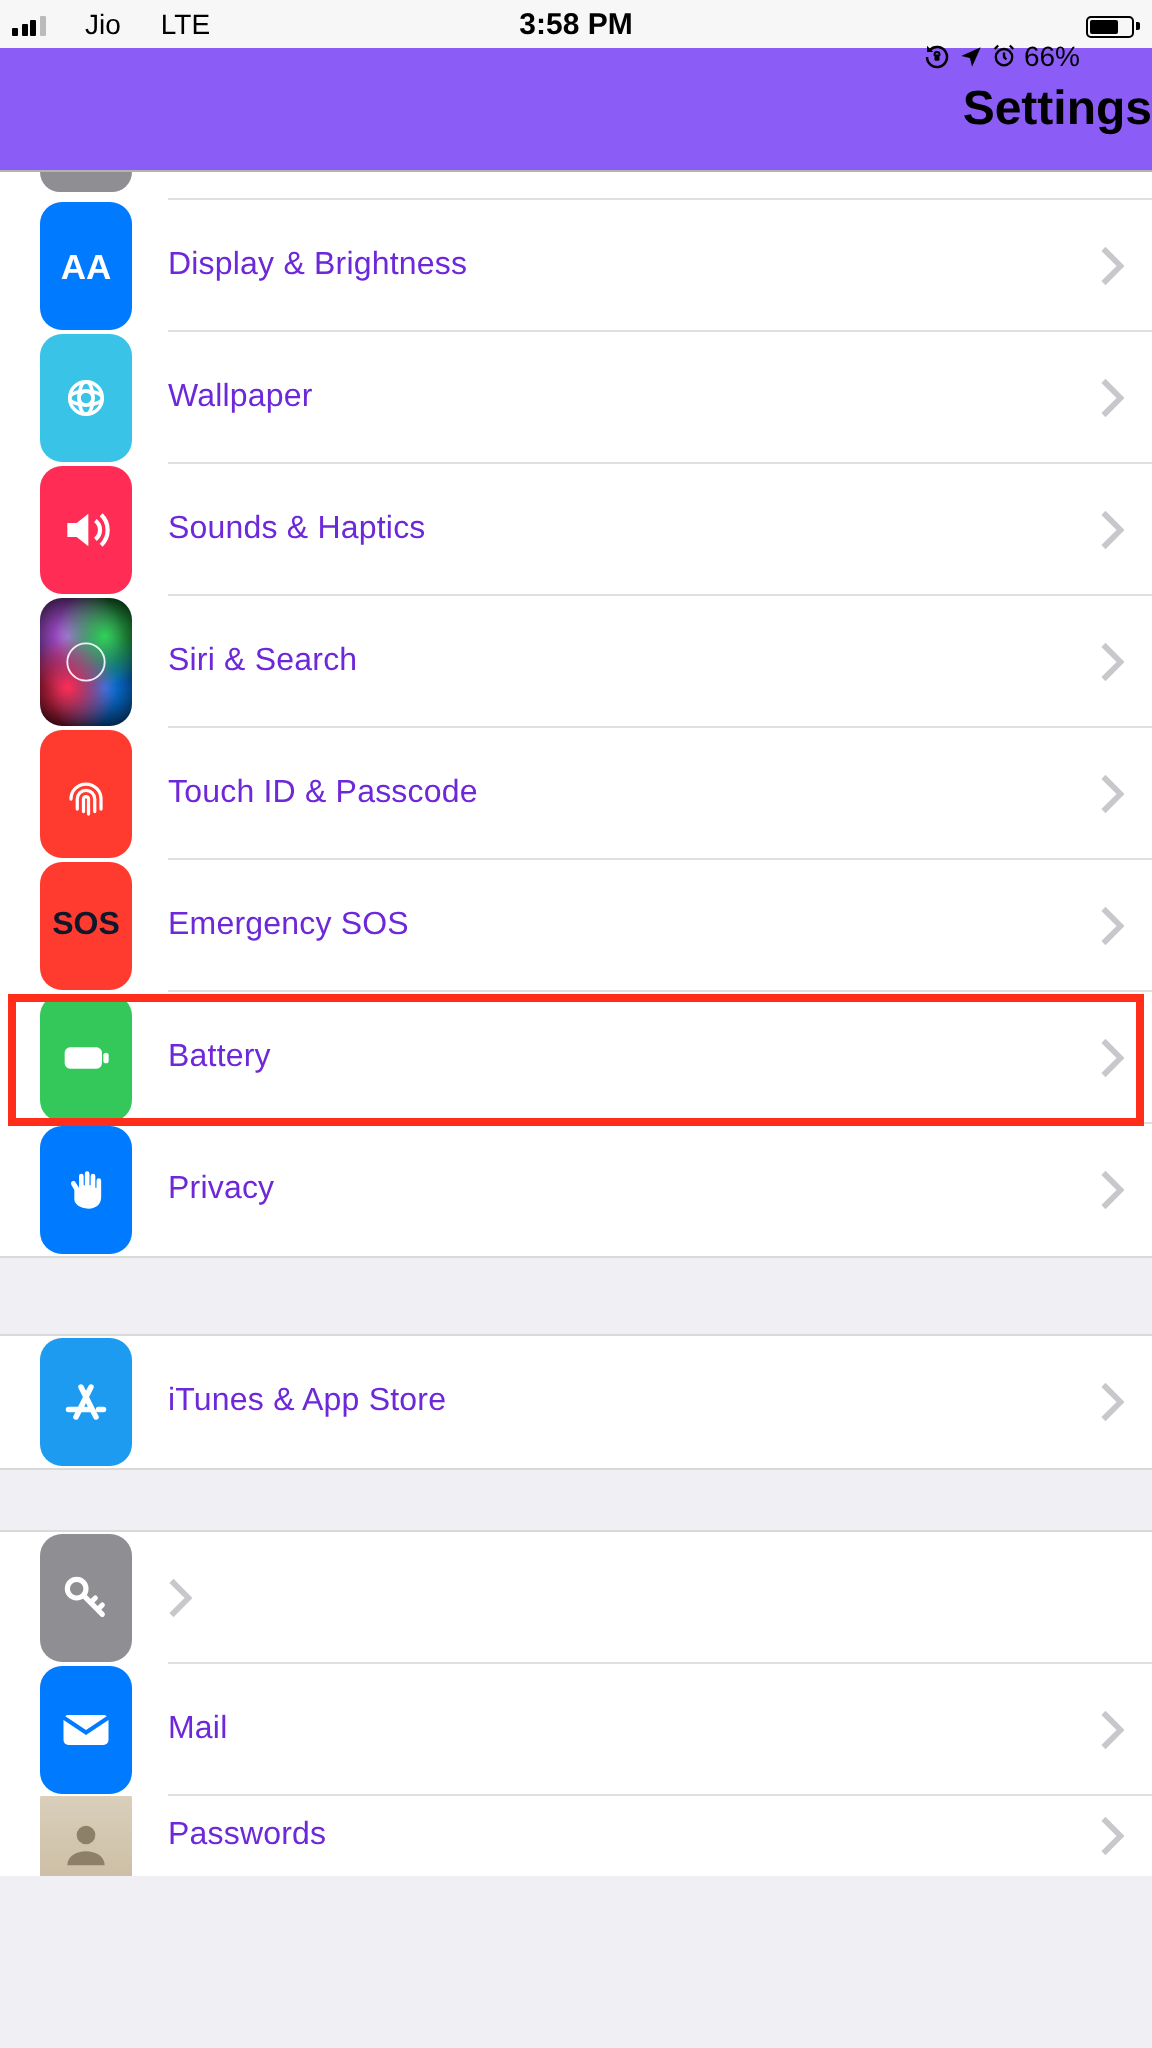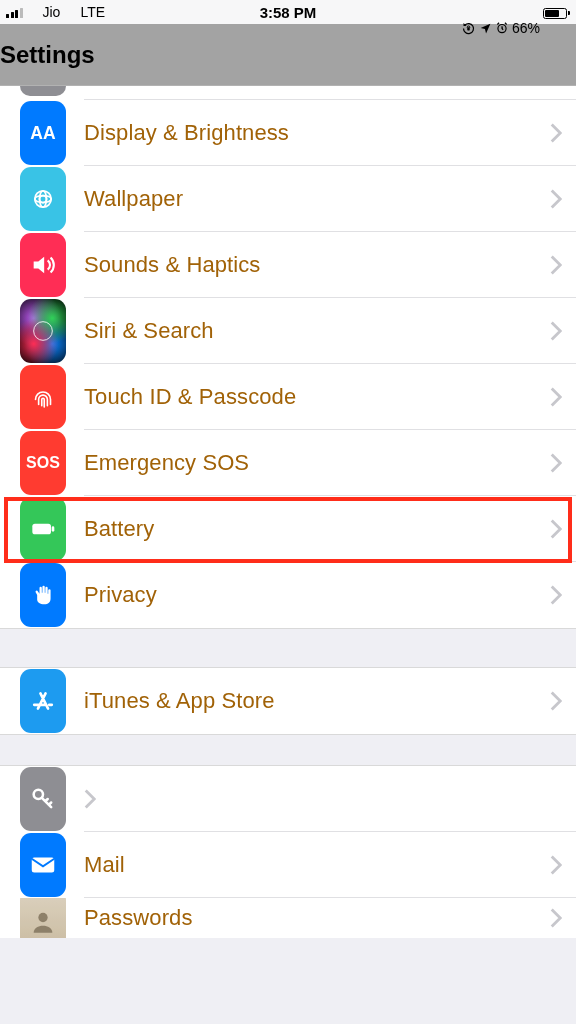--- a/index.html
+++ b/index.html
@@ -33,43 +33,43 @@
 .sig-bars span:nth-child(4){height:10px;background:#bbb}
 .carrier { font-size: 14px; }
 .net { font-size: 14px; }
 .clock { font-weight: 700; font-size: 15px; position:absolute; left:50%; transform:translateX(-50%);}
 .lock-rot, .loc-arrow, .alarm, .batt-pct, .batt-icon { display:inline-flex; align-items:center;margin-top:32px; }
 .batt-body { width: 24px; height: 11px; border: 1px solid #000; border-radius: 2.5px; position: relative; display:inline-block; vertical-align:middle;}
 .batt-fill { position:absolute; left:1px; top:1px; bottom:1px; width: 62%; background:#000; border-radius:1px;}
 .batt-cap { width:2px; height:4px; background:#000; border-radius:0 1px 1px 0; display:inline-block; vertical-align:middle; margin-left:1px;}
 .nav-bar {
   height: 62px;
-  background: #a3a3a3;
+  background: #8b5cf6;
   border-bottom: 0.5px solid #b2b2b2;
-  display:flex; align-items:center; justify-content:flex-start;
+  display:flex; align-items:center; justify-content:flex-end;
 }
 .nav-title { font-size: 24px; font-weight: 700; color:#000; }
 .list { background:#efeff4; }
 .group { background:#fff; border-top: 0.5px solid #d9d9d9; border-bottom: 0.5px solid #d9d9d9; }
 .group.first { border-top:none; }
 .row {
   display:flex; align-items:center;
   min-height: 66px;
   padding-left: 84px;
   padding-right: 14px;
   position:relative;
 }
 .row .icon {
   position:absolute;
   left: 20px; top: 50%; transform: translateY(-50%);
   width: 46px; height:64px;
   border-radius: 11px;
   display:flex; align-items:center; justify-content:center;
 }
-.row .label { font-size: 22px; color:#a16207; flex:1; letter-spacing:0.1px;}
+.row .label { font-size: 16px; color:#6d28d9; flex:1; letter-spacing:0.1px;}
 .row .chev { color:#c7c7cc; }
 .row .chev svg{display:block;}
 .sep {
   position:absolute; left:84px; right:0; bottom:0; height:1px; background:#e0e0e3;
 }
 .group .row:last-child .sep{display:none;}
 .gap { height: 38px; }
 .gap-sm { height: 30px; }
 .highlight::after{
   content:""; position:absolute; left:4px; right:4px; top:1px; bottom:-1px;
@@ -232,21 +232,21 @@
       <div class="label">Touch ID &amp; Passcode</div>
       <div class="chev">
           <svg width="12" height="20" viewBox="0 0 8 14">
             <path d="M1 1l6 6-6 6" fill="none" stroke="#c7c7cc" stroke-width="2"></path>
           </svg>
         </div>
       <div class="sep"></div>
     </div>
 
     <div class="row">
-      <div class="icon bg-red" style="color:#ffffff;font-weight:700;font-size:16px;">SOS</div>
+      <div class="icon bg-red" style="color:#0f172a;font-weight:700;font-size:16px;">SOS</div>
       <div class="label">Emergency SOS</div>
       <div class="chev">
           <svg width="12" height="20" viewBox="0 0 8 14">
             <path d="M1 1l6 6-6 6" fill="none" stroke="#c7c7cc" stroke-width="2"></path>
           </svg>
         </div>
       <div class="sep"></div>
     </div>
 
     <div class="row highlight">

